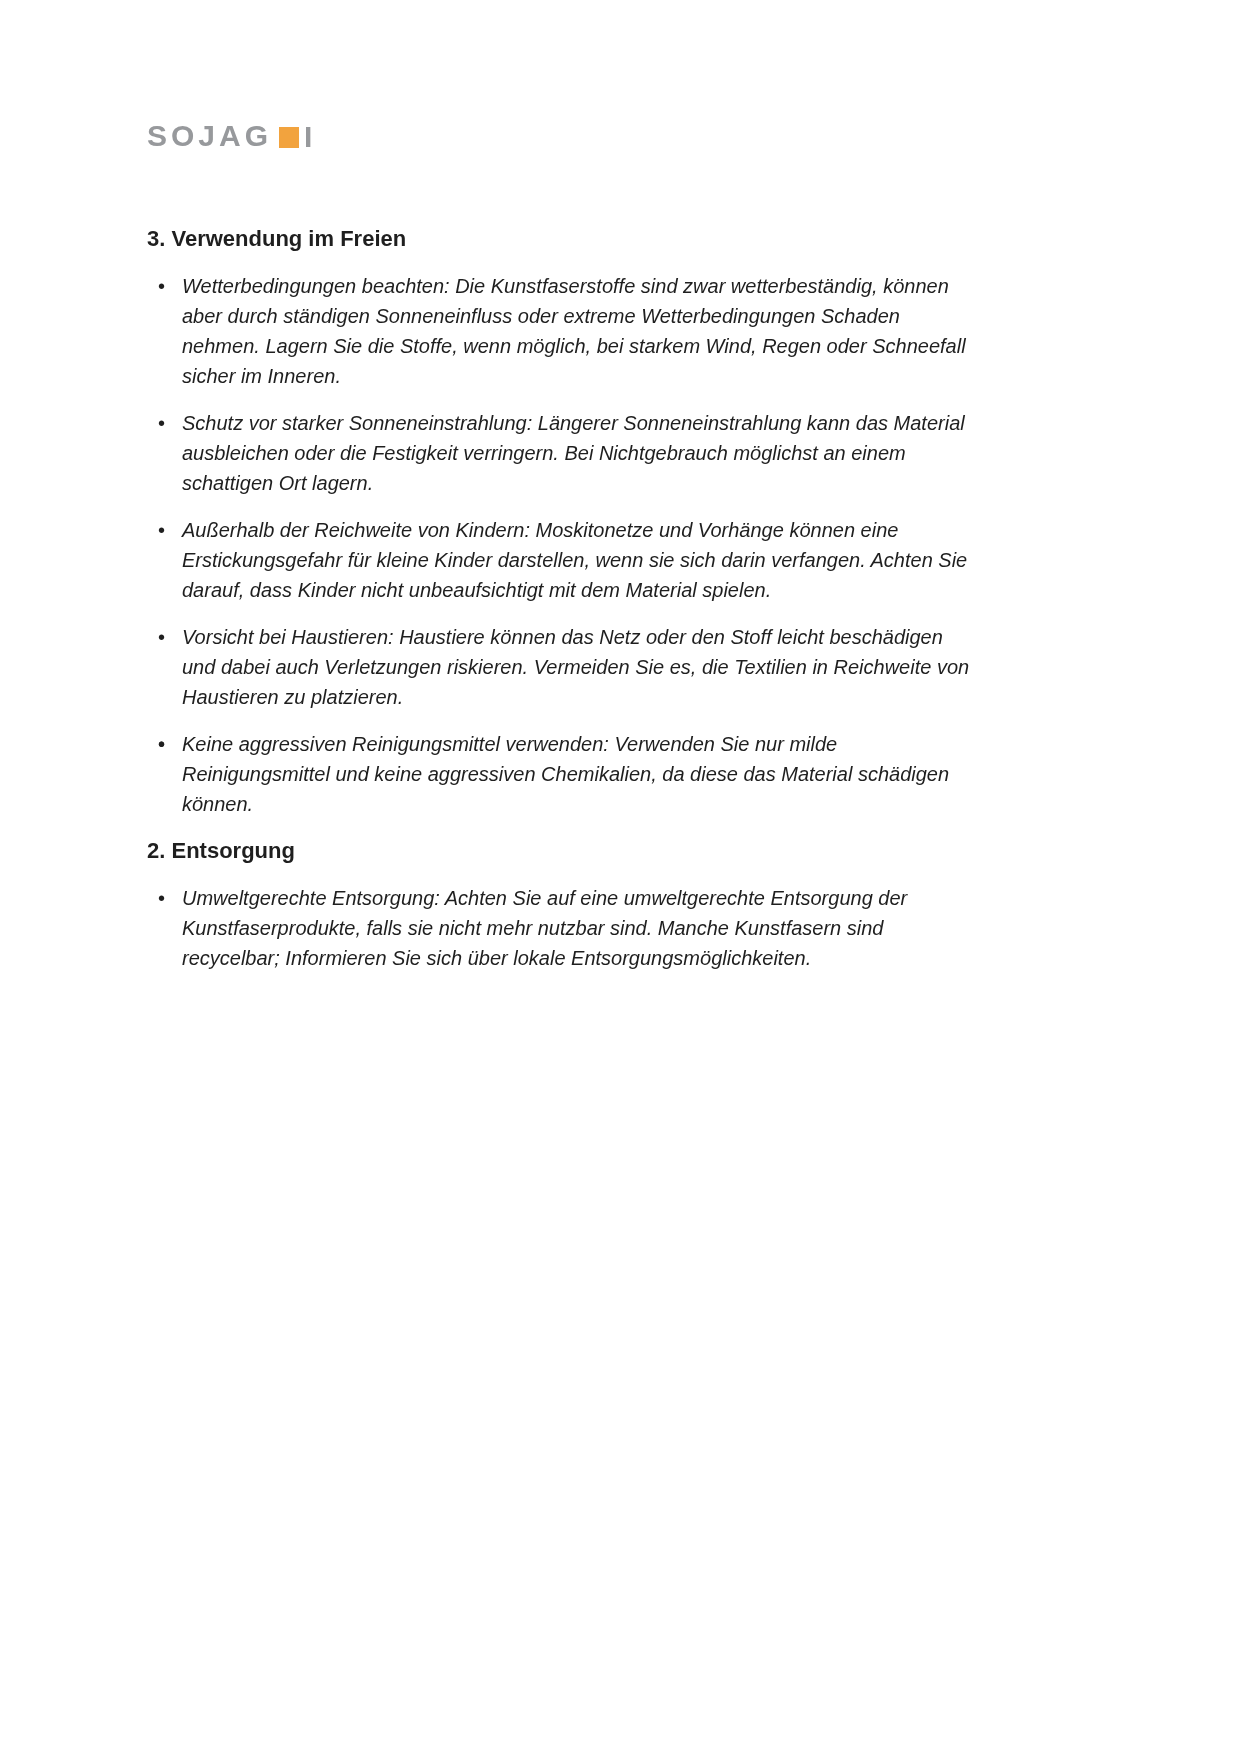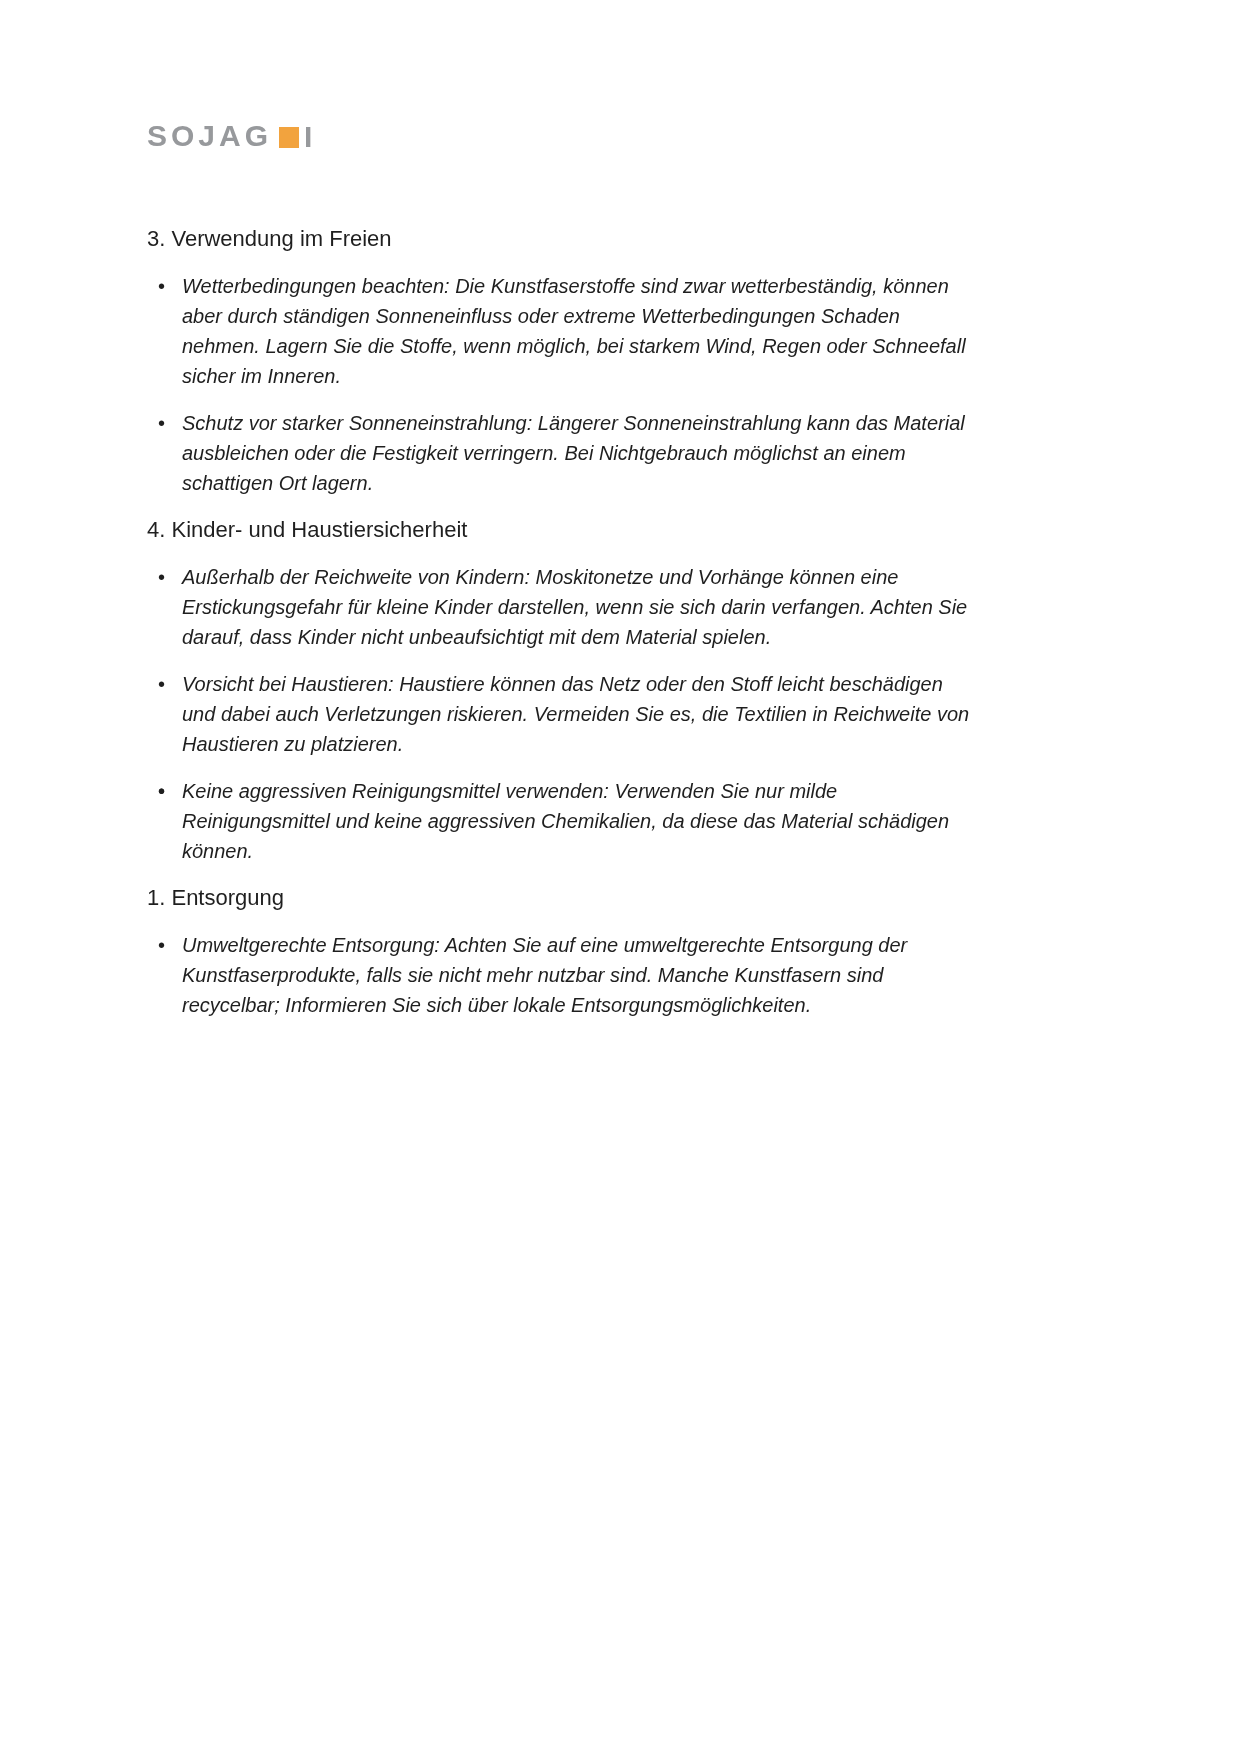--- a/index.html
+++ b/index.html
@@ -50,21 +50,21 @@
   }
   
   .doc {
     position: absolute;
     left: 147px;
     top: 224px;
     width: 950px;
   }
   .section-heading {
     font-size: 22px;
-    font-weight: 400;
+    font-weight: 700;
     line-height: 30px;
     margin: 0 0 17px 0;
     color: #1f1f1f;
   }
   ul.bullets {
     list-style: none;
     margin: 0;
     padding: 0;
   }
   ul.bullets li {
@@ -110,21 +110,20 @@
 sicher im Inneren.</span>
       </li>
       <li>
         <span class="bullet-marker">•</span>
         <span class="bullet-text">Schutz vor starker Sonneneinstrahlung: Längerer Sonneneinstrahlung kann das Material
 ausbleichen oder die Festigkeit verringern. Bei Nichtgebrauch möglichst an einem
 schattigen Ort lagern.</span>
       </li>
     </ul>
 
-    <h2 class="section-heading">4. Kinder- und Haustiersicherheit</h2>
     <ul class="bullets">
       <li>
         <span class="bullet-marker">•</span>
         <span class="bullet-text">Außerhalb der Reichweite von Kindern: Moskitonetze und Vorhänge können eine
 Erstickungsgefahr für kleine Kinder darstellen, wenn sie sich darin verfangen. Achten Sie
 darauf, dass Kinder nicht unbeaufsichtigt mit dem Material spielen.</span>
       </li>
       <li>
         <span class="bullet-marker">•</span>
         <span class="bullet-text">Vorsicht bei Haustieren: Haustiere können das Netz oder den Stoff leicht beschädigen
@@ -138,21 +137,21 @@
         <span class="bullet-marker">•</span>
       </li>
       <li>
         <span class="bullet-marker">•</span>
         <span class="bullet-text">Keine aggressiven Reinigungsmittel verwenden: Verwenden Sie nur milde
 Reinigungsmittel und keine aggressiven Chemikalien, da diese das Material schädigen
 können.</span>
       </li>
     </ul>
 
-    <h2 class="section-heading">1. Entsorgung</h2>
+    <h2 class="section-heading">2. Entsorgung</h2>
     <ul class="bullets">
       <li>
         <span class="bullet-marker">•</span>
         <span class="bullet-text">Umweltgerechte Entsorgung: Achten Sie auf eine umweltgerechte Entsorgung der
 Kunstfaserprodukte, falls sie nicht mehr nutzbar sind. Manche Kunstfasern sind
 recycelbar; Informieren Sie sich über lokale Entsorgungsmöglichkeiten.</span>
       </li>
     </ul>
 
   </div>

